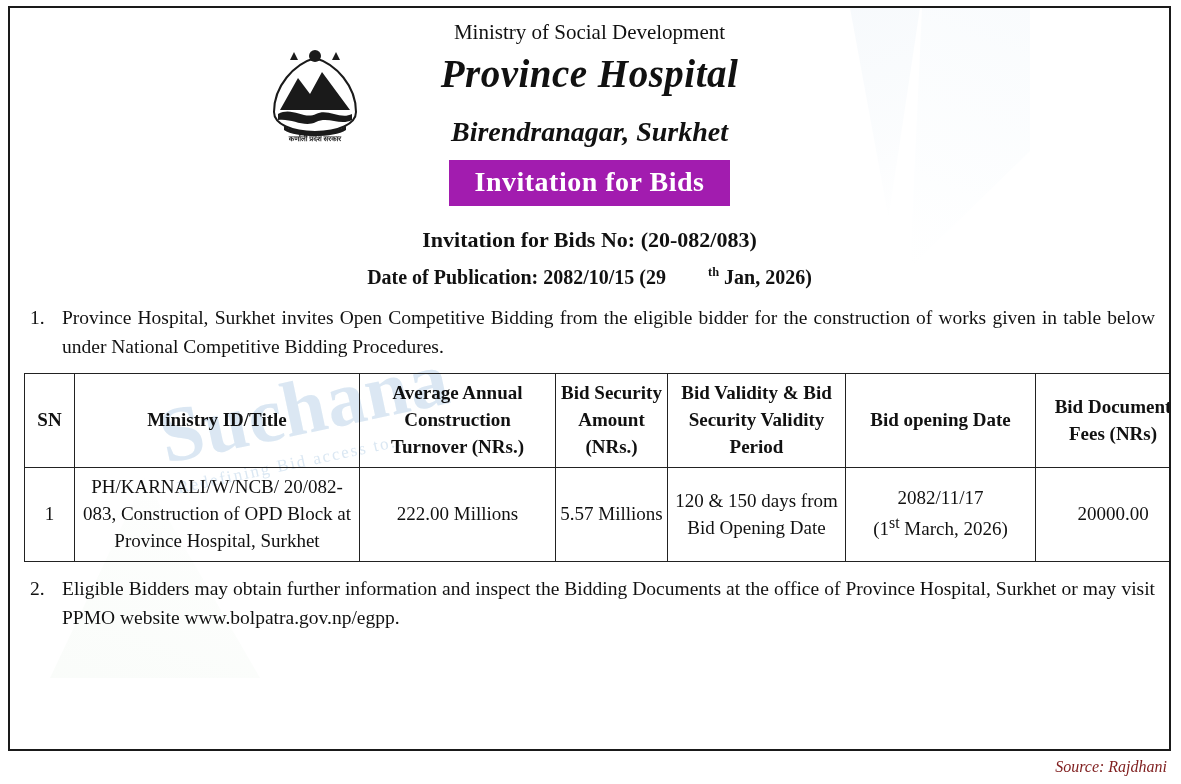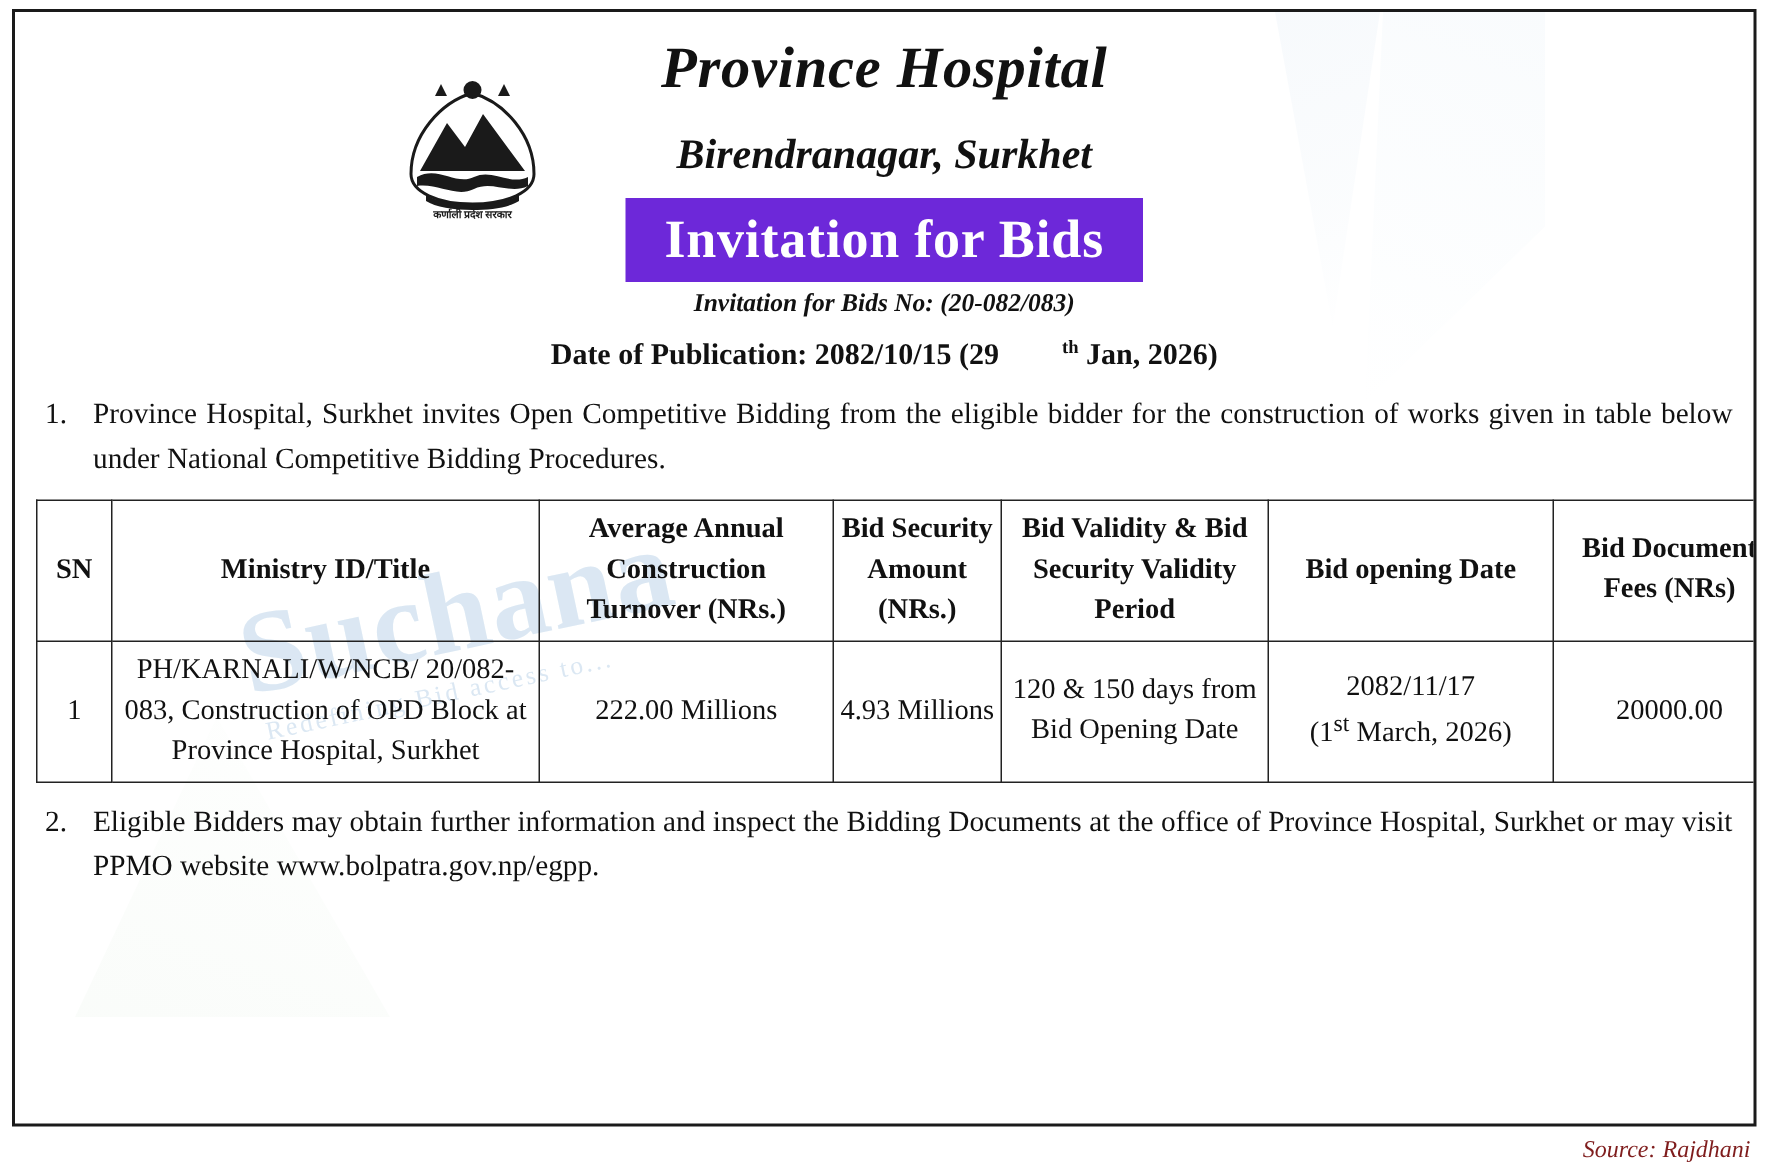--- a/index.html
+++ b/index.html
@@ -114,33 +114,32 @@
     font-style: italic;
   }
   .hosp-addr {
     font-size: 28px;
     font-weight: 700;
     margin-top: 17px;
     font-style: italic;
   }
   .ifb-banner {
     display: inline-block;
-    background: #6d28d9;
+    background: #a21caf;
     color: #ffffff;
-    font-size: 36px;
+    font-size: 28px;
     font-weight: 700;
     padding: 6px 26px 8px 26px;
     margin-top: 12px;
     letter-spacing: 0.5px;
   }
   .ifb-no {
-    font-size: 17px;
-    font-weight: 700;
-    margin-top: 4px;
-    font-style: italic;
+    font-size: 22px;
+    font-weight: 700;
+    margin-top: 21px;
   }
   .pub-date {
     font-size: 20px;
     font-weight: 700;
     margin-top: 12px;
   }
   .pub-date sup, .bid-open sup {
     font-size: 0.62em;
     vertical-align: super;
     margin-left: 42px;
@@ -247,20 +246,21 @@
               <path d="M24 80 C38 72 50 86 62 80 C74 74 86 86 98 80 L98 86 C86 92 74 82 62 88 C50 94 38 84 24 86 Z"></path>
               <circle cx="61" cy="22" r="6"></circle>
               <path d="M40 18 L44 26 L36 26 Z"></path>
               <path d="M82 18 L86 26 L78 26 Z"></path>
               <path d="M30 92 C42 100 80 100 92 92 L92 96 C80 104 42 104 30 96 Z"></path>
             </g>
             <text x="61" y="107" font-size="7" text-anchor="middle" fill="#1a1a1a" font-family="Liberation Serif, serif">कर्णाली प्रदेश सरकार</text>
           </svg>
         </div>
 
+        <div class="org-line2">Ministry of Social Development</div>
         <div class="hosp-name">Province Hospital</div>
         <div class="hosp-addr">Birendranagar, Surkhet</div>
 
         <div class="ifb-banner">Invitation for Bids</div>
 
         <div class="ifb-no">Invitation for Bids No: (20-082/083)</div>
 
         <div class="pub-date"><span>Date of Publication: 2082/10/15 (29</span><sup>th</sup><span> Jan, 2026)</span></div>
       </div>
 
@@ -288,21 +288,21 @@
             <th>Bid Validity &amp; Bid Security Validity Period</th>
             <th>Bid opening Date</th>
             <th>Bid Document Fees (NRs)</th>
           </tr>
         </thead>
         <tbody>
           <tr>
             <td>1</td>
             <td class="contract-cell">PH/KARNALI/W/NCB/ 20/082-083,  Construction of OPD Block at Province Hospital, Surkhet</td>
             <td>222.00 Millions</td>
-            <td>4.93 Millions</td>
+            <td>5.57 Millions</td>
             <td>120 &amp; 150 days from Bid Opening Date</td>
             <td>
               <div>2082/11/17</div>
               <div><span>(1</span><sup>st</sup><span> March, 2026)</span></div>
             </td>
             <td>20000.00</td>
           </tr>
         </tbody>
       </table>
 

